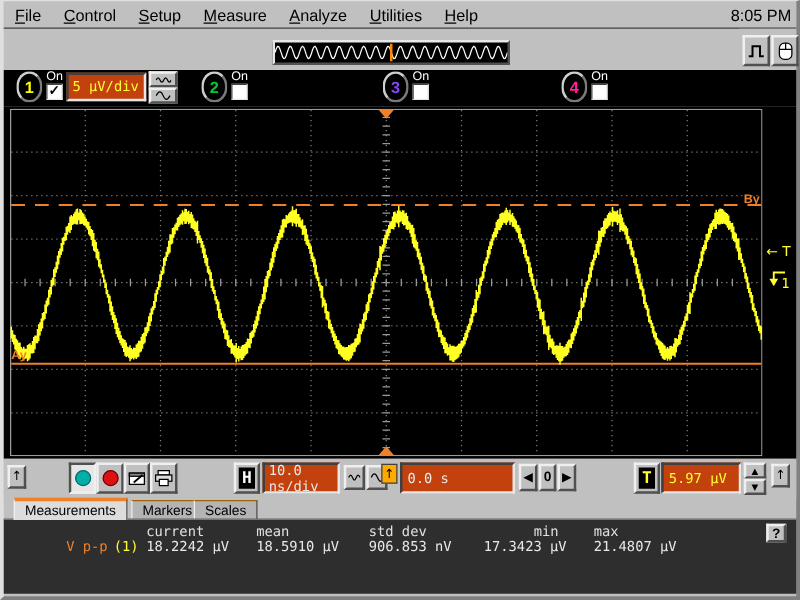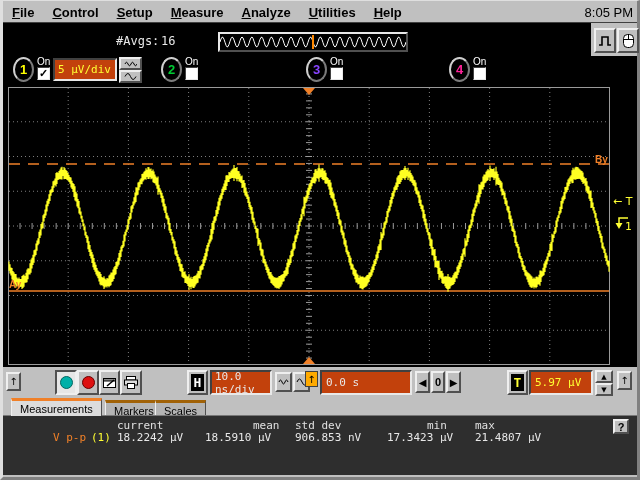--- a/index.html
+++ b/index.html
@@ -8,21 +8,21 @@
            background:#c0c0c0; font-family:"Liberation Sans", sans-serif;
            border-left:3px solid #dfdfdf; border-top:1px solid #dfdfdf;
            border-right:3px solid #808080; border-bottom:3px solid #808080; }
   .abs { position:absolute; }
   .mono { font-family:"DejaVu Sans Mono", monospace; }
 
   
   .menubar { position:absolute; top:1px; left:0; width:634px; height:21px;
              background:#c0c0c0; display:flex; align-items:center;
              border-bottom:1px solid #404040; }
-  .menu-item { padding:6px 9px; font-size:13px; color:#000; cursor:default;font-weight:bold; }
+  .menu-item { padding:6px 9px; font-size:13px; color:#000; cursor:default; }
   .clock { position:absolute; right:4px; top:3px; font-size:13px; color:#000; }
 
   
   .topbar { position:absolute; top:22px; left:0; width:634px; height:33px; background:#000; }
   .chanbar { position:absolute; top:55px; left:0; width:634px; height:29px; background:#000; }
   .scopearea { position:absolute; top:84px; left:0; width:634px; height:282px; background:#000; }
 
   .btn3d { background:#c0c0c0;
            border-top:2px solid #efefef; border-left:2px solid #efefef;
            border-right:2px solid #505050; border-bottom:2px solid #505050;
@@ -50,21 +50,21 @@
         border-right:1px solid #e8e8e8; border-bottom:1px solid #e8e8e8;
         color:#000; font-size:11px; font-weight:bold; line-height:11px; text-align:center; }
 
   .marker-label { color:#f08028; font-size:10px; font-weight:bold; letter-spacing:0; }
   .trig-label { color:#ffff33; font-size:11px; font-family:"DejaVu Sans", sans-serif; }
 
   .arrowbtn { font-family:"DejaVu Sans", sans-serif; font-size:10px; color:#000; }
 
   
   .tab { position:absolute; height:16px; top:399px; background:#b4b4b4;
-         border-top:3px solid #a16207; border-left:1px solid #efefef; border-right:1px solid #505050;
+         border-top:1px solid #a16207; border-left:1px solid #efefef; border-right:1px solid #505050;
          font-size:11px; color:#000; padding:2px 8px 0 8px; }
   .tab.active { top:397px; height:18px; background:#dcdcdc;
                 border-top:3px solid #f08028; z-index:3; }
 
   .meas-panel { position:absolute; top:414px; left:0; width:634px; height:60px;
                 background:#2e2e2e; border-top:1px solid #777; }
   .meas-head { position:absolute; color:#e0e0e0; font-size:11px; }
   .meas-val  { position:absolute; color:#e8e8e8; font-size:11px; }
 
   u { text-decoration:underline; }
@@ -78,24 +78,20 @@
     <span class="menu-item"><u>F</u>ile</span>
     <span class="menu-item"><u>C</u>ontrol</span>
     <span class="menu-item"><u>S</u>etup</span>
     <span class="menu-item"><u>M</u>easure</span>
     <span class="menu-item"><u>A</u>nalyze</span>
     <span class="menu-item"><u>U</u>tilities</span>
     <span class="menu-item"><u>H</u>elp</span>
     <span class="clock">8:05 PM</span>
   </div>
 
-  <div class="topbar">
-    <span class="abs avgs mono" style="left:113px; top:11px;">#Avgs:</span>
-    <span class="abs avgs mono" style="left:158px; top:11px;">16</span>
-  </div>
   <div class="preview-box">
     <svg id="preview-svg" width="186" height="16">
         <polyline points="0,8.0 1,5.0 2,3.2 3,3.3 4,5.3 5,8.3 6,11.3 7,12.9 8,12.6 9,10.4 10,7.3 11,4.5 12,3.1 13,3.6 14,5.9 15,9.0 16,11.7 17,13.0 18,12.2 19,9.8 20,6.7 21,4.0 22,3.0 23,3.9 24,6.5 25,9.7 26,12.2 27,13.0 28,11.8 29,9.2 30,6.0 31,3.7 32,3.0 33,4.4 34,7.2 35,10.3 36,12.5 37,12.9 38,11.4 39,8.5 40,5.4 41,3.4 42,3.2 43,4.9 44,7.8 45,10.9 46,12.7 47,12.7 48,10.9 49,7.8 50,4.9 51,3.2 52,3.4 53,5.4 54,8.5 55,11.4 56,12.9 57,12.5 58,10.3 59,7.2 60,4.4 61,3.0 62,3.7 63,6.0 64,9.2 65,11.8 66,13.0 67,12.2 68,9.7 69,6.5 70,3.9 71,3.0 72,4.0 73,6.7 74,9.8 75,12.2 76,13.0 77,11.7 78,9.0 79,5.9 80,3.6 81,3.1 82,4.5 83,7.3 84,10.4 85,12.6 86,12.9 87,11.3 88,8.3 89,5.3 90,3.3 91,3.2 92,5.0 93,8.0 94,11.0 95,12.8 96,12.7 97,10.7 98,7.7 99,4.7 100,3.1 101,3.4 102,5.6 103,8.7 104,11.5 105,12.9 106,12.4 107,10.1 108,7.0 109,4.3 110,3.0 111,3.8 112,6.2 113,9.3 114,12.0 115,13.0 116,12.1 117,9.5 118,6.3 119,3.8 120,3.0 121,4.2 122,6.8 123,10.0 124,12.3 125,13.0 126,11.6 127,8.8 128,5.7 129,3.5 130,3.1 131,4.6 132,7.5 133,10.6 134,12.6 135,12.8 136,11.1 137,8.2 138,5.1 139,3.3 140,3.3 141,5.1 142,8.2 143,11.1 144,12.8 145,12.6 146,10.6 147,7.5 148,4.6 149,3.1 150,3.5 151,5.7 152,8.8 153,11.6 154,13.0 155,12.3 156,10.0 157,6.8 158,4.2 159,3.0 160,3.8 161,6.3 162,9.5 163,12.1 164,13.0 165,12.0 166,9.3 167,6.2 168,3.8 169,3.0 170,4.3 171,7.0 172,10.1 173,12.4 174,12.9 175,11.5 176,8.7 177,5.6 178,3.4 179,3.1 180,4.7 181,7.7 182,10.7 183,12.7 184,12.8 185,11.0 186,8.0 " fill="none" stroke="#fff" stroke-width="1"></polyline>
         <line x1="93" y1="1" x2="93" y2="15" stroke="#ff8800" stroke-width="2"></line>
       </svg>
   </div>
   <div class="abs" style="left:588px; top:22px; width:46px; height:33px; background:#c0c0c0;"></div>
   <div class="abs btn3d" style="left:591px; top:27px; width:22px; height:25px;">
     <svg width="16" height="16" viewBox="0 0 16 16">
       <polyline points="2,12 5,12 5,4 11,4 11,12 14,12" fill="none" stroke="#000" stroke-width="1.6"></polyline>
@@ -345,21 +341,21 @@
       <span>↑</span>
     </div>
   </div>
 
   <div class="tab active" style="left:8px;">Measurements</div>
   <div class="tab" style="left:102px;">Markers</div>
   <div class="tab" style="left:152px;">Scales</div>
 
   <div class="meas-panel mono">
     <span class="meas-head" style="left:114px; top:3px;">current</span>
-    <span class="meas-head" style="left:202px; top:3px;margin-left:48px;">mean</span>
+    <span class="meas-head" style="left:202px; top:3px;">mean</span>
     <span class="meas-head" style="left:292px; top:3px;">std dev</span>
     <span class="meas-head" style="left:384px; top:3px;padding-left:40px;">min</span>
     <span class="meas-head" style="left:472px; top:3px;">max</span>
 
     <span class="meas-val" style="left:50px; top:15px; color:#f08028;">V p-p</span>
     <span class="meas-val" style="left:88px; top:15px; color:#ffff33;">(1)</span>
     <span class="meas-val" style="left:114px; top:15px;">18.2242 µV</span>
     <span class="meas-val" style="left:202px; top:15px;">18.5910 µV</span>
     <span class="meas-val" style="left:292px; top:15px;">906.853 nV</span>
     <span class="meas-val" style="left:384px; top:15px;">17.3423 µV</span>

